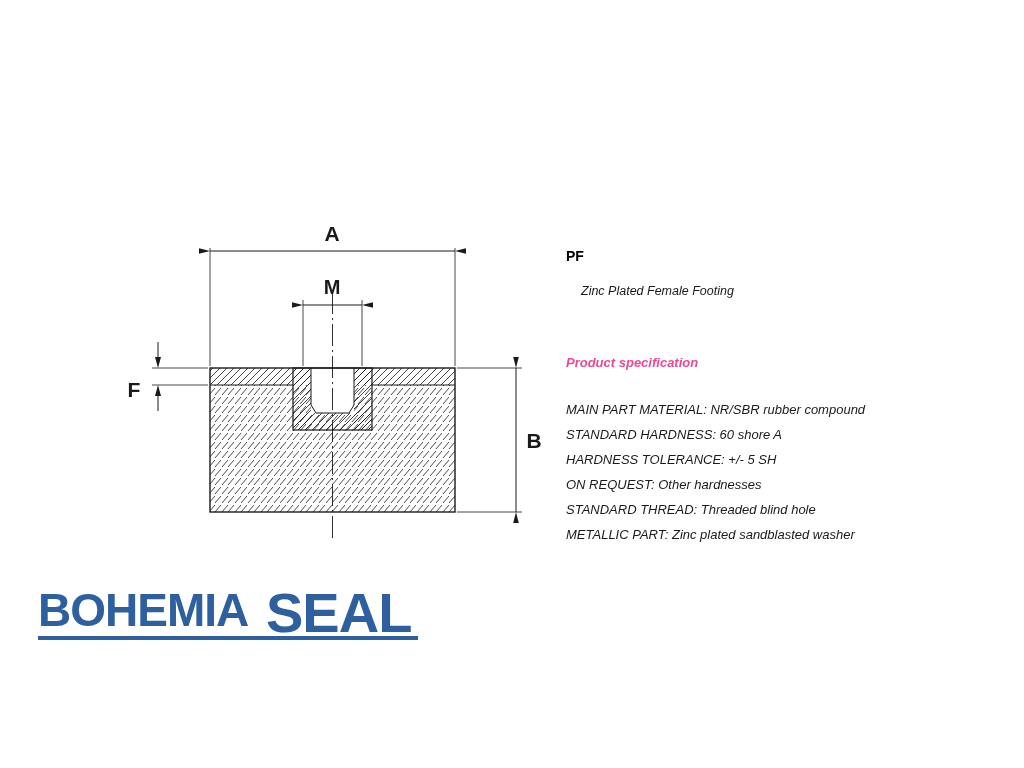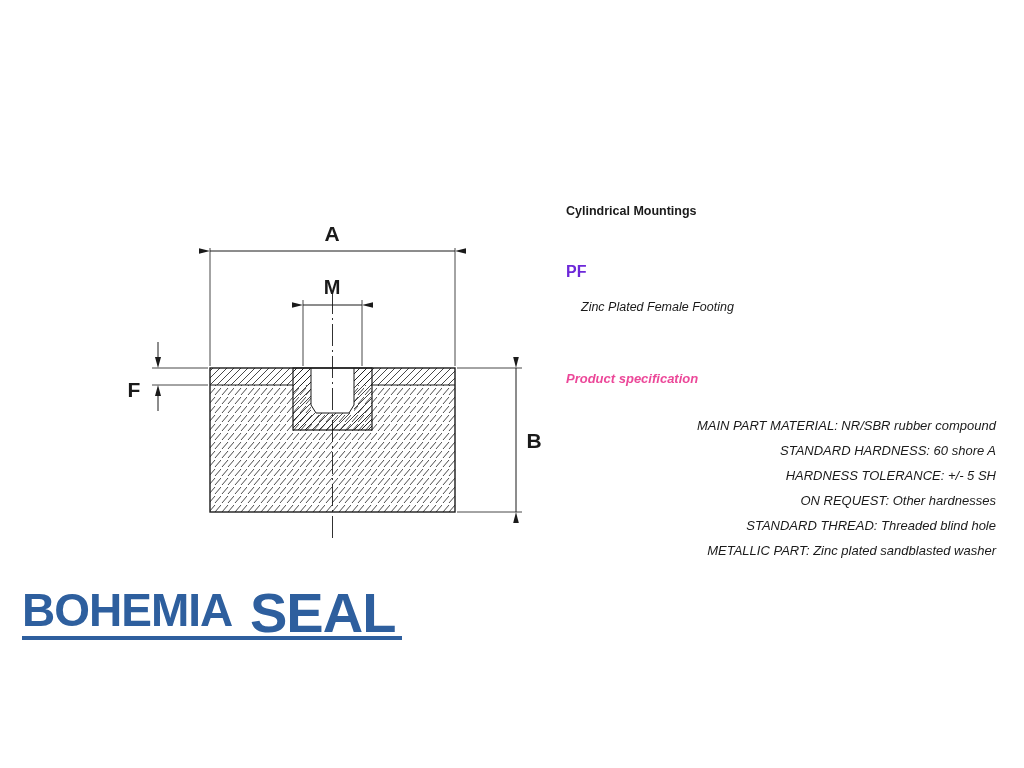--- a/index.html
+++ b/index.html
@@ -39,23 +39,23 @@
     margin: 0 0 5px 0;
   }
   .brand-sub {
     color: #1a1a1a;
     font-weight: bold;
     font-size: 12.5px;
     line-height: 16px;
     margin: 0;
   }
   .code {
-    color: #6d28d9;
+    color: #000000;
     font-weight: bold;
-    font-size: 16px;
+    font-size: 14px;
     line-height: 24px;
     margin: 41px 0 6px 0;
   }
   .code-sub {
     color: #1a1a1a;
     font-style: italic;
     font-size: 12.5px;
     line-height: 16px;
     margin: 15px;
   }
@@ -64,34 +64,33 @@
     font-weight: bold;
     font-style: italic;
     font-size: 13px;
     line-height: 16px;
     margin: 56px 0 0 0;
   }
   .spec-list {
     margin: 26px 0 4px 0;
     padding: 0;
     list-style: none;
-    text-align: right;
   }
   .spec-list li {
     font-style: italic;
     font-size: 13px;
     line-height: 25px;
     color: #1a1a1a;
     white-space: nowrap;
   }
 
   
   #logo {
     position: absolute;
-    left: 22px;
+    left: 38px;
     top: 578px;
     width: 380px;
     height: 75px;
   }
   .logo-text {
     font-family: "Liberation Sans", sans-serif;
     font-weight: bold;
     fill: #2e5f9e;
   }
 </style>
@@ -160,21 +159,20 @@
     <line x1="152" y1="385" x2="208" y2="385" stroke="#1a1a1a" stroke-width="0.8"></line>
     <line x1="158" y1="362" x2="158" y2="342" stroke="#1a1a1a" stroke-width="1"></line>
     <line x1="158" y1="391" x2="158" y2="411" stroke="#1a1a1a" stroke-width="1"></line>
     <path d="M158,368 L155,357 L161,357 Z" fill="#1a1a1a"></path>
     <path d="M158,385 L155,396 L161,396 Z" fill="#1a1a1a"></path>
     <text x="134" y="397" text-anchor="middle" font-family="Liberation Sans, sans-serif" font-size="21" font-weight="bold" fill="#1a1a1a">F</text>
   </svg>
 </div>
 
 <div id="info">
-  <p class="brand-sub">Cylindrical Mountings</p>
 
   <p class="code">PF</p>
   <p class="code-sub">Zinc Plated Female Footing</p>
 
   <p class="spec-head">Product specification</p>
 
   <ul class="spec-list">
     <li>MAIN PART MATERIAL: NR/SBR rubber compound</li>
     <li>STANDARD HARDNESS: 60 shore A</li>
     <li>HARDNESS TOLERANCE: +/- 5 SH</li>

